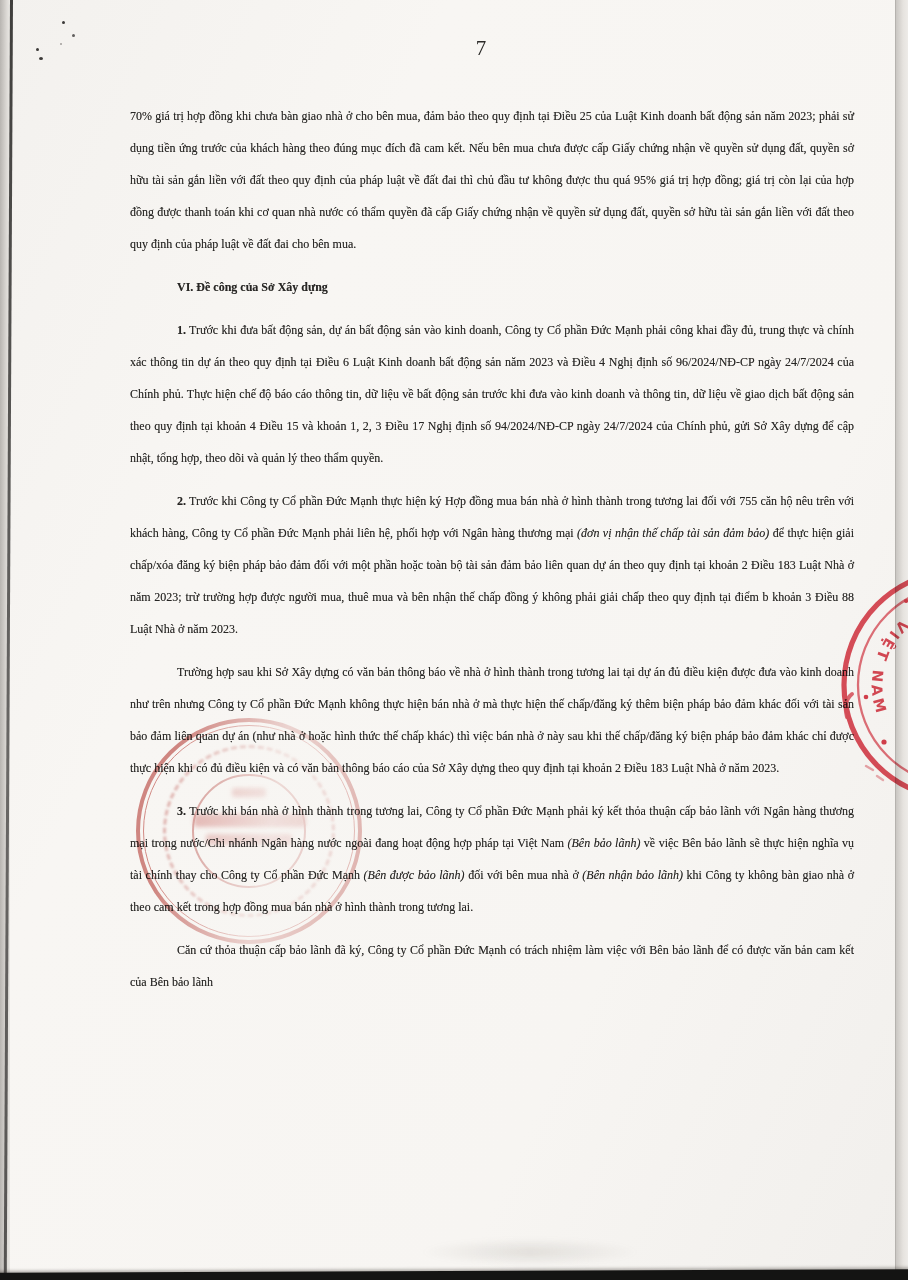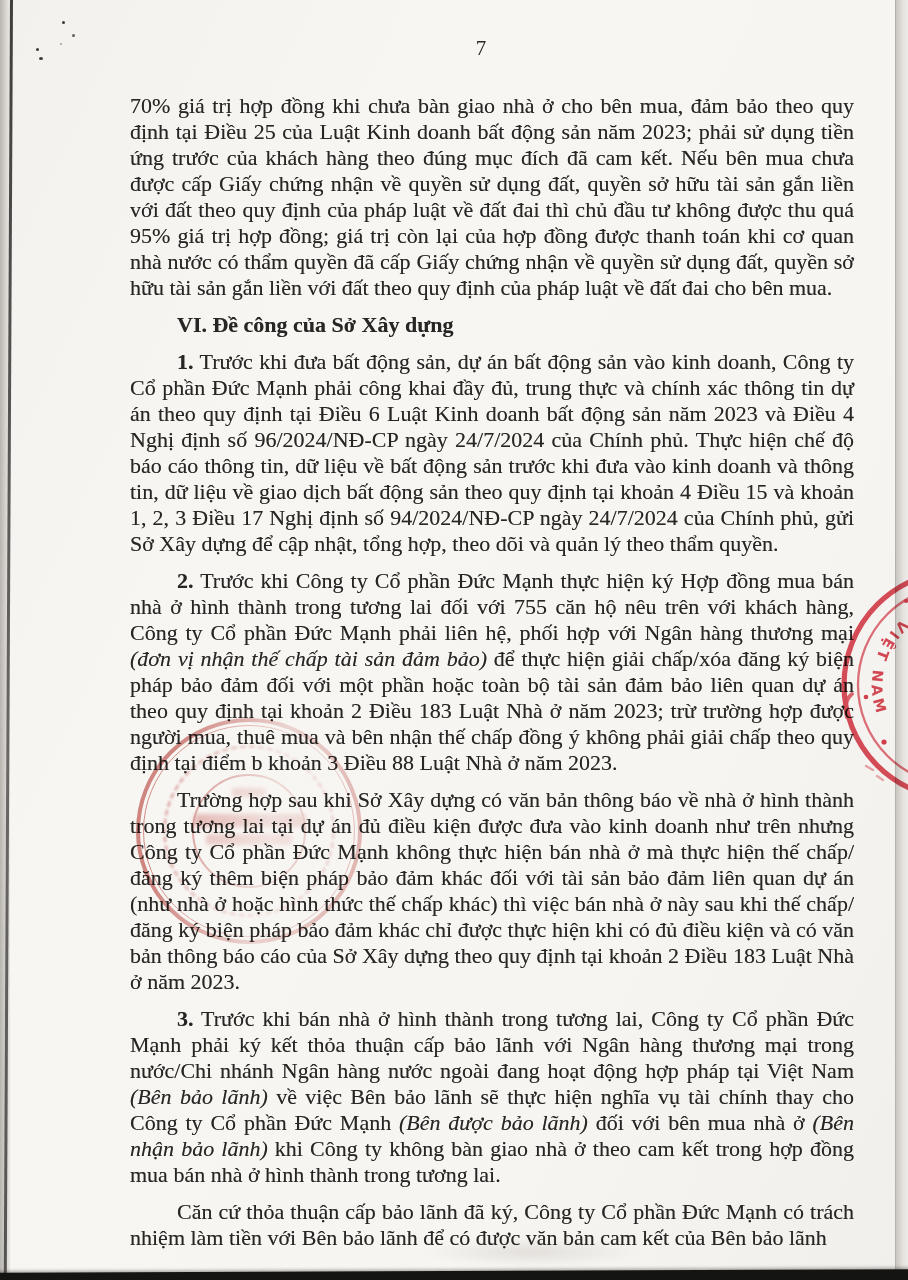--- a/index.html
+++ b/index.html
@@ -41,22 +41,22 @@
     filter:blur(2px);
   }
   .speck{position:absolute;background:#3c3a38;border-radius:50%;}
 
   
   .page-number{
     position:absolute;left:120px;top:36px;width:722px;
     text-align:center;font-size:21px;color:#2a2927;
   }
   .body-text{
-    position:absolute;left:130px;top:93px;width:724px;
-    font-size:22px;line-height:26px;color:#272624;
+    position:absolute;left:130px;top:100px;width:724px;
+    font-size:12px;line-height:32px;color:#272624;
     text-align:justify;
     text-shadow:0 0 .5px rgba(45,42,40,.45);
   }
   .body-text p{margin:0 0 11px 0;text-indent:47px;}
   .body-text p.noindent{text-indent:0;}
   .heading{font-weight:bold;margin:12px 0 12px 0;text-indent:51px;}
   .num{font-weight:bold;}
   .it{font-style:italic;}
 
   
@@ -106,21 +106,21 @@
     <p class="heading">VI. Đề công của Sở Xây dựng</p>
 
     <p><span class="num">1.</span><span> Trước khi đưa bất động sản, dự án bất động sản vào kinh doanh, Công ty Cổ phần Đức Mạnh phải công khai đầy đủ, trung thực và chính xác thông tin dự án theo quy định tại Điều 6 Luật Kinh doanh bất động sản năm 2023 và Điều 4 Nghị định số 96/2024/NĐ-CP ngày 24/7/2024 của Chính phủ. Thực hiện chế độ báo cáo thông tin, dữ liệu về bất động sản trước khi đưa vào kinh doanh và thông tin, dữ liệu về giao dịch bất động sản theo quy định tại khoản 4 Điều 15 và khoản 1, 2, 3 Điều 17 Nghị định số 94/2024/NĐ-CP ngày 24/7/2024 của Chính phủ, gửi Sở Xây dựng để cập nhật, tổng hợp, theo dõi và quản lý theo thẩm quyền.</span></p>
 
     <p><span class="num">2.</span><span> Trước khi Công ty Cổ phần Đức Mạnh thực hiện ký Hợp đồng mua bán nhà ở hình thành trong tương lai đối với 755 căn hộ nêu trên với khách hàng, Công ty Cổ phần Đức Mạnh phải liên hệ, phối hợp với Ngân hàng thương mại </span><span class="it">(đơn vị nhận thế chấp tài sản đảm bảo)</span><span> để thực hiện giải chấp/xóa đăng ký biện pháp bảo đảm đối với một phần hoặc toàn bộ tài sản đảm bảo liên quan dự án theo quy định tại khoản 2 Điều 183 Luật Nhà ở năm 2023; trừ trường hợp được người mua, thuê mua và bên nhận thế chấp đồng ý không phải giải chấp theo quy định tại điểm b khoản 3 Điều 88 Luật Nhà ở năm 2023.</span></p>
 
     <p>Trường hợp sau khi Sở Xây dựng có văn bản thông báo về nhà ở hình thành trong tương lai tại dự án đủ điều kiện được đưa vào kinh doanh như trên nhưng Công ty Cổ phần Đức Mạnh không thực hiện bán nhà ở mà thực hiện thế chấp/đăng ký thêm biện pháp bảo đảm khác đối với tài sản bảo đảm liên quan dự án (như nhà ở hoặc hình thức thế chấp khác) thì việc bán nhà ở này sau khi thế chấp/đăng ký biện pháp bảo đảm khác chỉ được thực hiện khi có đủ điều kiện và có văn bản thông báo cáo của Sở Xây dựng theo quy định tại khoản 2 Điều 183 Luật Nhà ở năm 2023.</p>
 
     <p><span class="num">3.</span><span> Trước khi bán nhà ở hình thành trong tương lai, Công ty Cổ phần Đức Mạnh phải ký kết thỏa thuận cấp bảo lãnh với Ngân hàng thương mại trong nước/Chi nhánh Ngân hàng nước ngoài đang hoạt động hợp pháp tại Việt Nam </span><span class="it">(Bên bảo lãnh)</span><span> về việc Bên bảo lãnh sẽ thực hiện nghĩa vụ tài chính thay cho Công ty Cổ phần Đức Mạnh </span><span class="it">(Bên được bảo lãnh)</span><span> đối với bên mua nhà ở </span><span class="it">(Bên nhận bảo lãnh)</span><span> khi Công ty không bàn giao nhà ở theo cam kết trong hợp đồng mua bán nhà ở hình thành trong tương lai.</span></p>
 
-    <p>Căn cứ thỏa thuận cấp bảo lãnh đã ký, Công ty Cổ phần Đức Mạnh có trách nhiệm làm tiền với Bên bảo lãnh để có được văn bản cam kết của Bên bảo lãnh</p>
+    <p>Căn cứ thỏa thuận cấp bảo lãnh đã ký, Công ty Cổ phần Đức Mạnh có trách nhiệm làm việc với Bên bảo lãnh để có được văn bản cam kết của Bên bảo lãnh</p>
   </div>
 
   <div class="round-stamp">
     <div class="rs-ring1"></div>
     <div class="rs-ring2"></div>
     <div class="rs-arc"></div>
     <div class="rs-inner"></div>
     <div class="rs-mark"></div>
     <div class="rs-band1"></div>
     <div class="rs-band2"></div>

